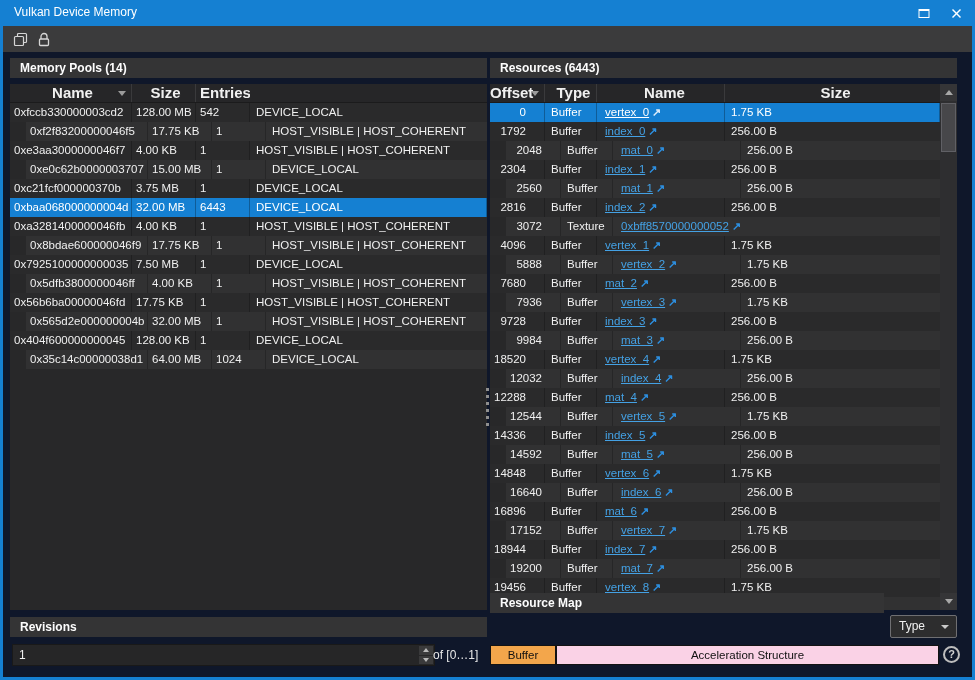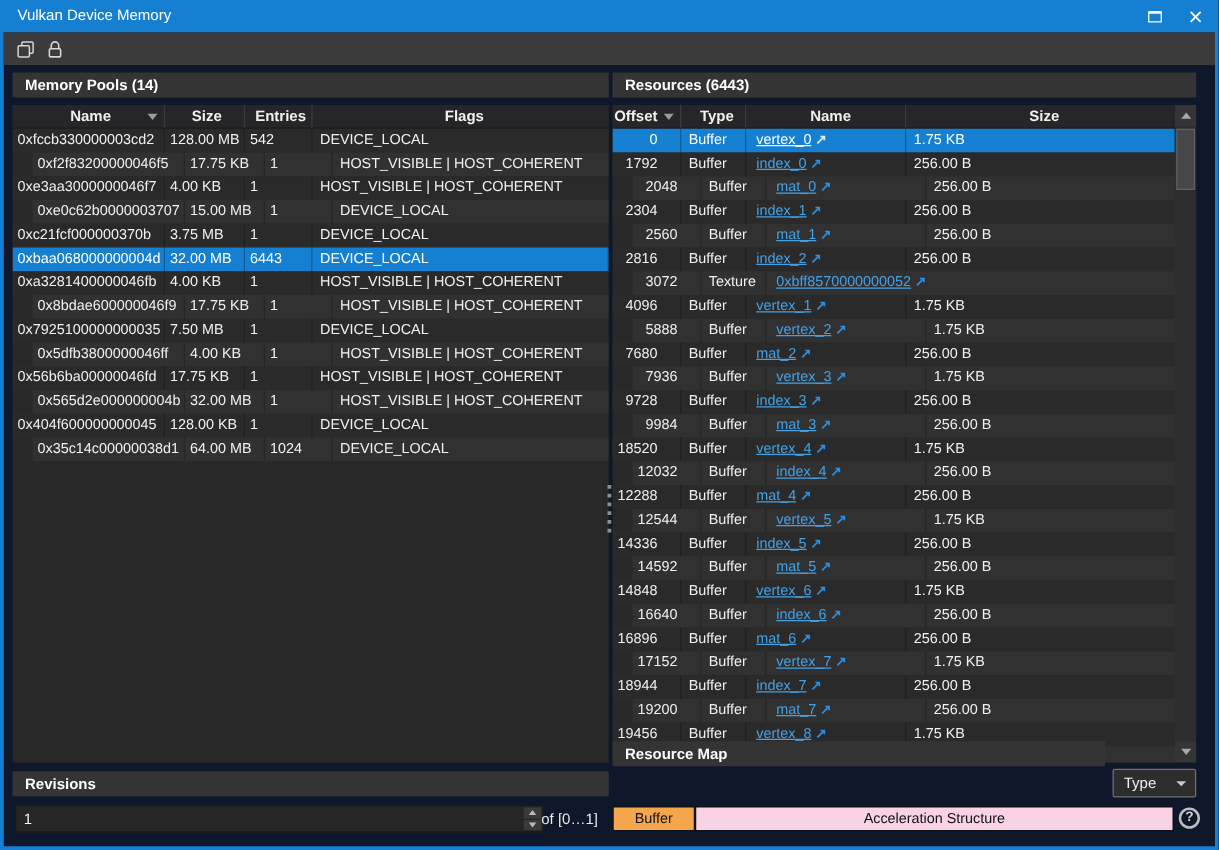--- a/index.html
+++ b/index.html
@@ -28,21 +28,21 @@
   .gh-rev     { left:7px;   top:591px; width:477px; }
   .gh-map     { left:487px; top:567px; width:394px; }
 
   
   .tablebox { position:absolute; top:58px; background:#282829; overflow:hidden; }
   .tb-pools { left:7px; width:477px; height:526px; }
   .tb-res   { left:487px; width:467px; height:526px; }
   .res-inner { position:absolute; left:0; top:0; width:450px; height:100%; overflow:hidden; }
 
   .thead { display:flex; height:19px; background:#262628; border-bottom:1px solid #1b1b1c; }
-  .th { position:relative; font-weight:bold; text-align:center; line-height:18px; font-size:12px; border-right:1px solid #3a3a3c; overflow:hidden; white-space:nowrap; }
+  .th { position:relative; font-weight:bold; text-align:center; line-height:18px; font-size:15px; border-right:1px solid #3a3a3c; overflow:hidden; white-space:nowrap; }
   .th:last-child { border-right:none; }
   .sort-arrow { position:absolute; right:5px; top:7px; width:0; height:0; border-left:4px solid transparent; border-right:4px solid transparent; border-top:5px solid #9b9b9b; }
 
   .trow { display:flex; height:19px; line-height:19px; font-size:11.5px; white-space:nowrap; }
   .trow.dark { background:#2a2a2b; }
   .trow.lite { background:#313132;margin-left:16px; }
   .trow.sel  { background:#1580d2; color:#ffffff; }
   .td { overflow:hidden; border-right:1px solid rgba(0,0,0,0.22); }
   .td:last-child { border-right:none; }
   .trow.sel .td { border-right:1px solid rgba(0,0,0,0.28); }
@@ -144,21 +144,20 @@
         </span>
       </div>
     </div>
 
     <div class="group-header gh-pools">Memory Pools (14)</div>
     <div class="tablebox tb-pools">
       <div class="thead">
         <div class="th c-name"><span>Name</span><span class="sort-arrow"></span></div>
         <div class="th c-size">Size</div>
         <div class="th c-entries">Entries</div>
-        <div class="th c-flags">Flags</div>
       </div>
       <div>
           <div class="trow dark">
             <div class="td c-name">0xfccb330000003cd2</div>
             <div class="td c-size">128.00 MB</div>
             <div class="td c-entries">542</div>
             <div class="td c-flags">DEVICE_LOCAL</div>
           </div>
           <div class="trow lite">
             <div class="td c-name">0xf2f83200000046f5</div>

